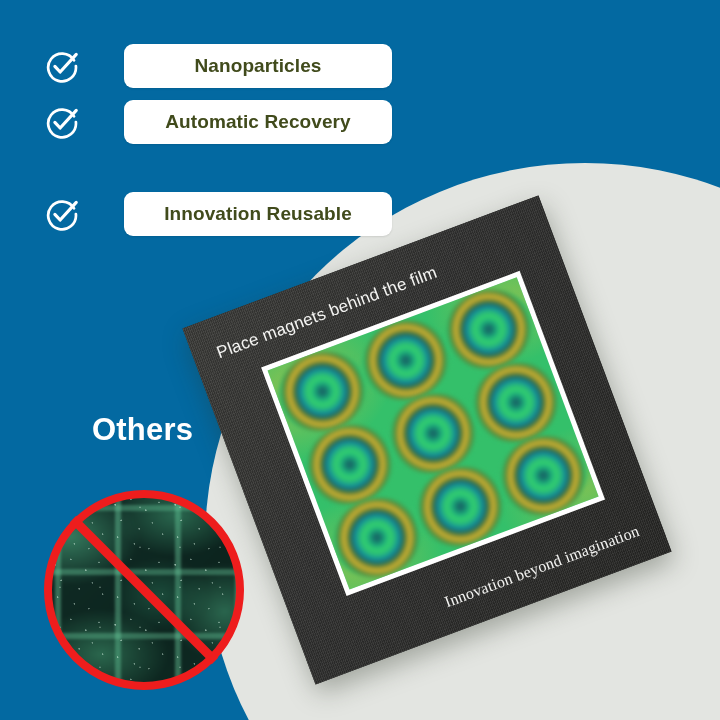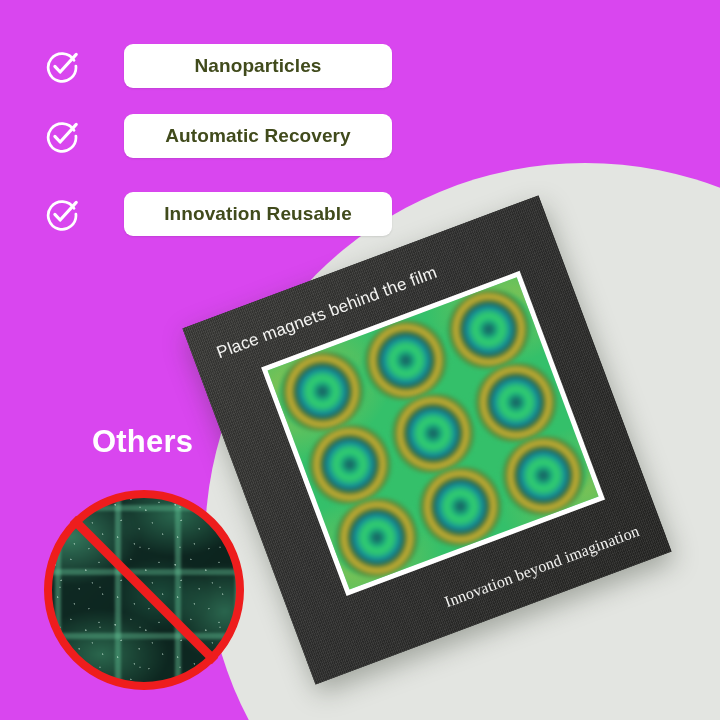--- a/index.html
+++ b/index.html
@@ -4,21 +4,21 @@
 <style>
   html,body{margin:0;padding:0;}
   body{
     width:720px;height:720px;
     font-family:"Liberation Sans",sans-serif;
     overflow:hidden;
     background:#68775f;
   }
   #stage{
     position:relative;width:720px;height:720px;overflow:hidden;
-    background:#d946ef;
+    background:#0369a1;
     text-decoration:underline;
   }
 
   
   .backdrop-circle{
     position:absolute;
     left:205px;top:163px;
     width:760px;height:760px;
     border-radius:50%;
     background:#e3e5e1;
@@ -27,21 +27,21 @@
   
   .feature-list{
     position:absolute;left:0;top:0;width:420px;
   }
   .feature-row{
     position:absolute;
     display:flex;align-items:center;
     left:44px;
   }
   .feature-row.r0{top:44px;}
-  .feature-row.r1{top:114px;}
+  .feature-row.r1{top:100px;}
   .feature-row.r2{top:192px;}
 
   .check-icon{
     width:36px;height:36px;
     flex:0 0 36px;
     margin-right:0px;
     display:block;
   }
   .pill{
     margin-left:44px;
@@ -55,21 +55,21 @@
     color:#414b1c;
     font-size:19px;
     font-weight:bold;
     letter-spacing:.1px;
     white-space:nowrap;
   }
 
   
   .others-title{
     position:absolute;
-    left:92px;top:424px;
+    left:92px;top:412px;
     color:#ffffff;
     font-size:31px;
     font-weight:bold;
     letter-spacing:.2px;
   }
   .others-circle{
     position:absolute;
     left:48px;top:494px;
     width:192px;height:192px;
     border-radius:50%;

